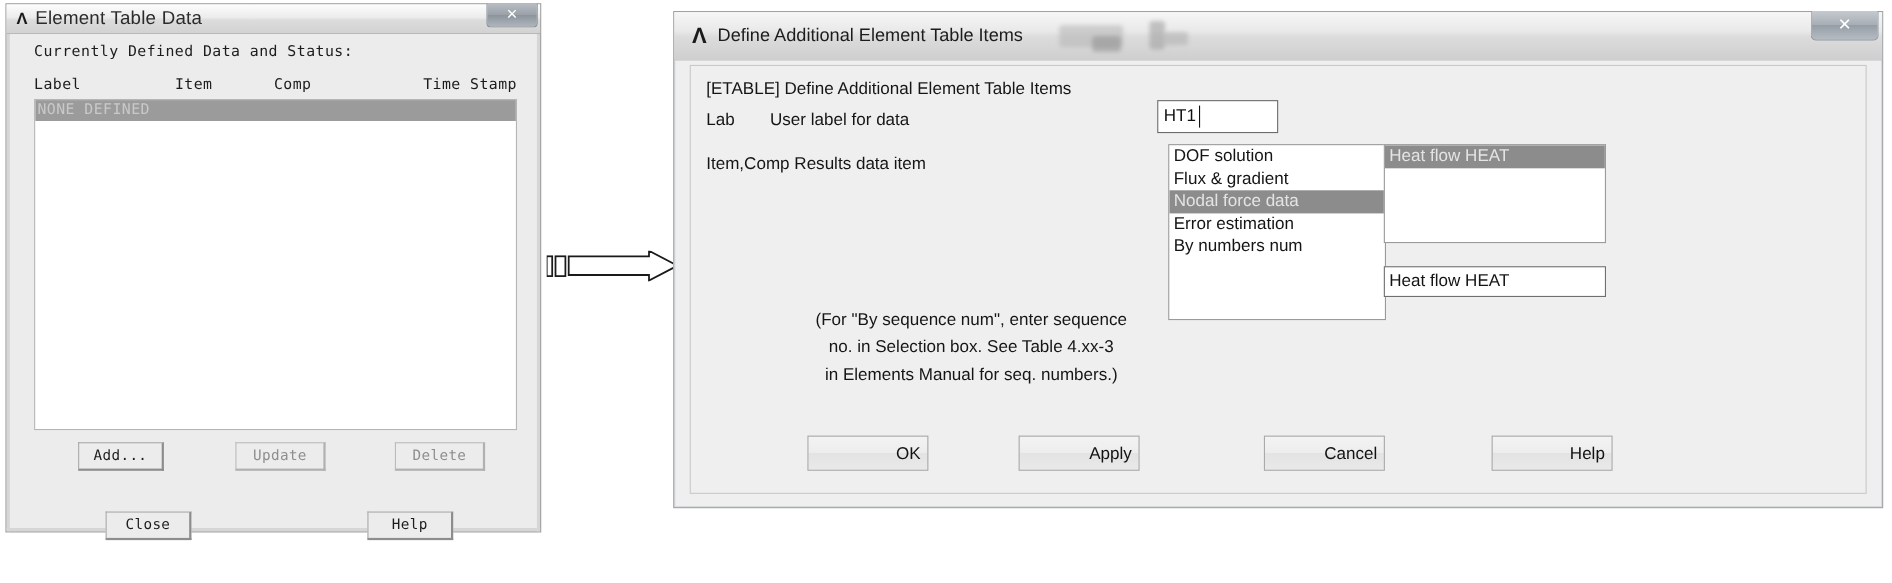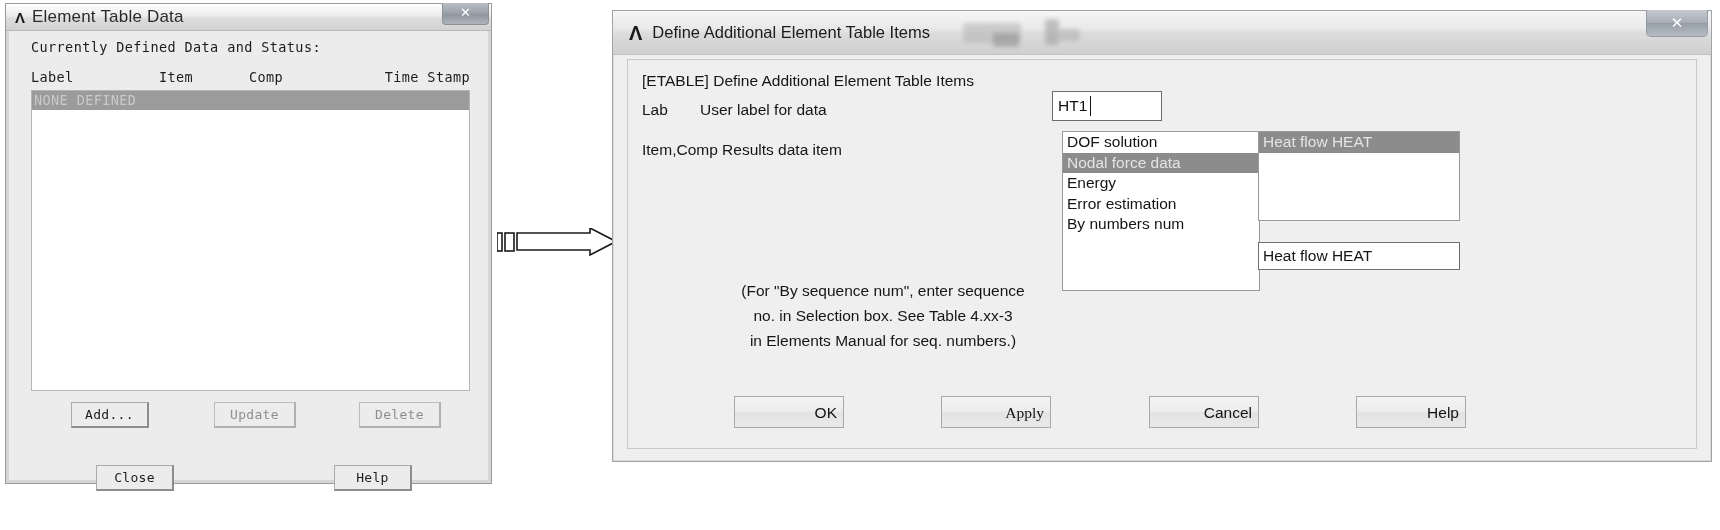--- a/index.html
+++ b/index.html
@@ -322,21 +322,21 @@
     background: linear-gradient(to bottom, #f3f3f3 0%, #ededed 48%, #e3e3e3 50%, #e9e9e9 100%);
     border: 1px solid #a9a9a9;
     box-sizing: border-box;
     font-size: 15.5px;
     color: #121212;
     text-align: right;
     line-height: 30px;
     cursor: default;
   }
   #btn-ok     { left: 106px; }
-  #btn-apply  { left: 313px; font-family: Liberation Serif, serif; }
+  #btn-apply  { left: 298px; }
   #btn-cancel { left: 521px; }
   #btn-help-r { left: 728px; }
 </style>
 </head>
 <body>
 
 <div id="left-dialog">
   <div class="win-frame"></div>
 
   <div id="left-titlebar">
@@ -394,22 +394,22 @@
     <div id="lab-label" class="w7-text">Lab</div>
     <div id="lab-sublabel" class="w7-text">User label for data</div>
 
     <input id="lab-input" type="text" value="HT1" style="">
     <div class="caret"></div>
 
     <div id="itemcomp-label" class="w7-text">Item,Comp  Results data item</div>
 
     <div id="item-listbox" class="w7-listbox">
       <div class="lb-row">DOF solution</div>
+      <div class="lb-row">Flux &amp; gradient</div>
       <div class="lb-row sel">Nodal force data</div>
-      <div class="lb-row">Energy</div>
       <div class="lb-row">Error estimation</div>
       <div class="lb-row">By numbers num</div>
     </div>
 
     <div id="comp-listbox" class="w7-listbox">
       <div class="lb-row sel">Heat flow   HEAT</div>
     </div>
 
     <div id="comp-field">Heat flow   HEAT</div>
 

